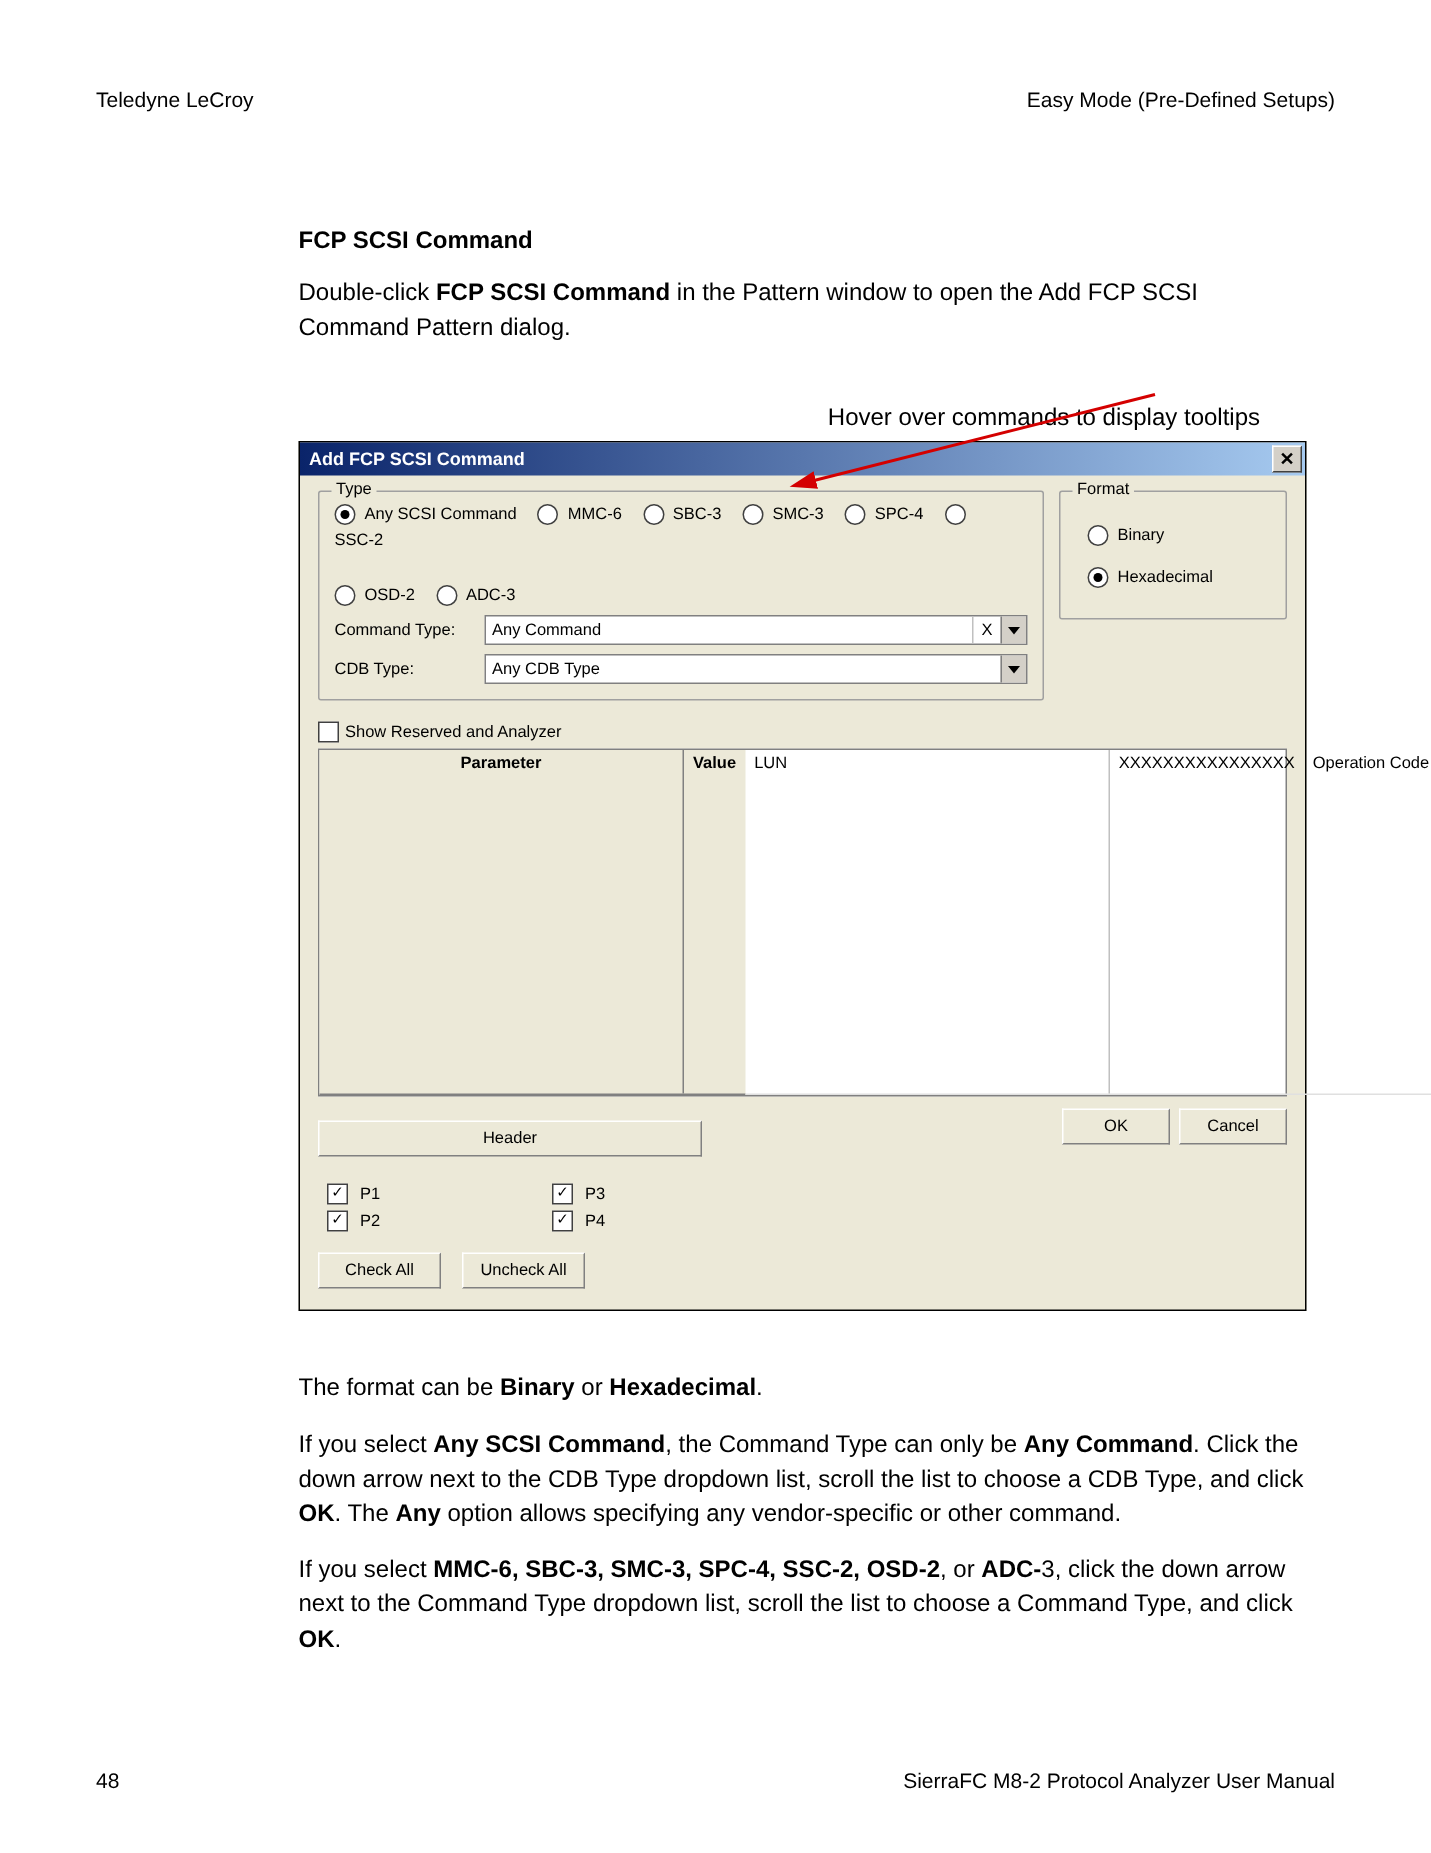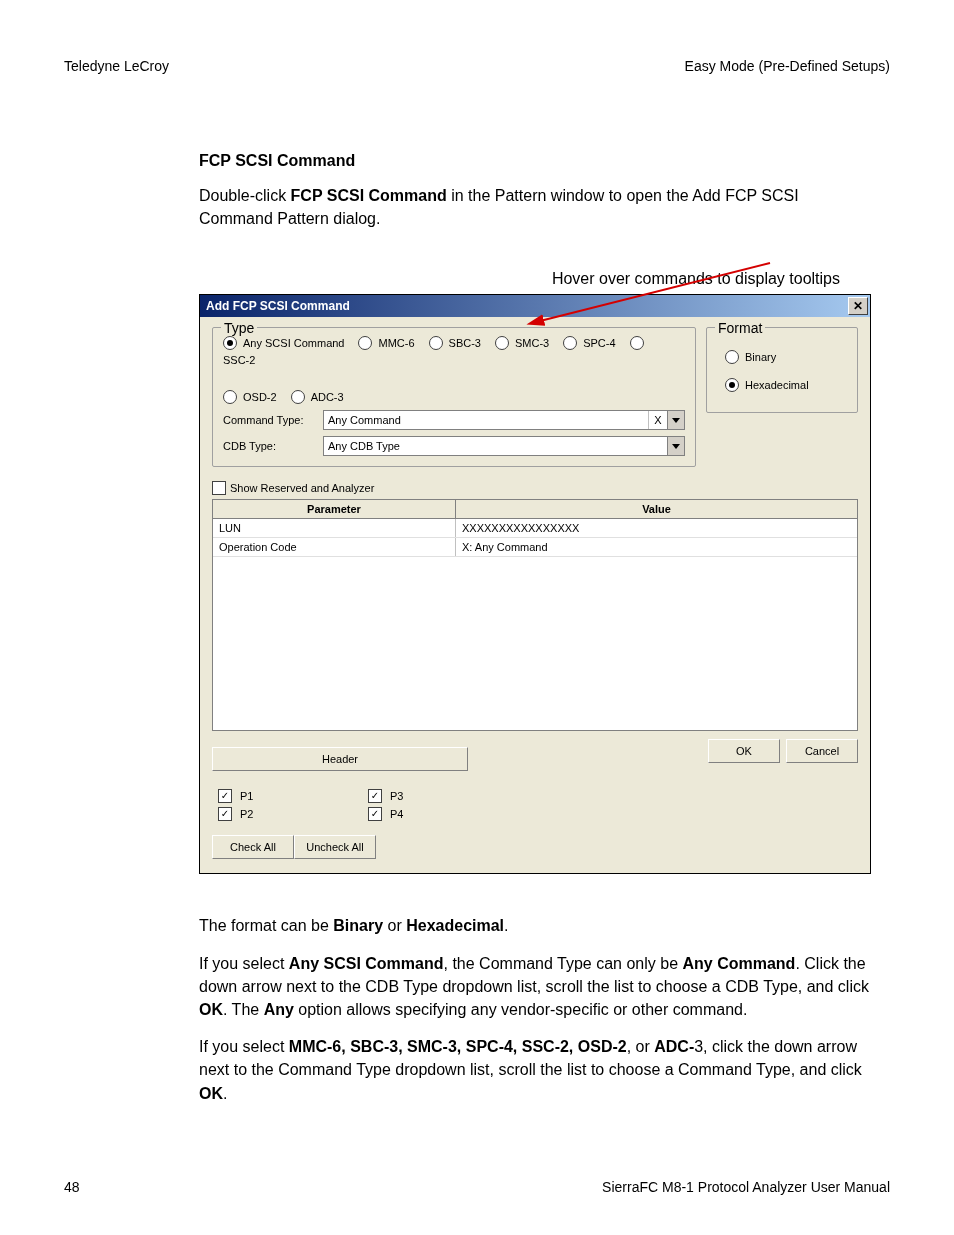--- a/index.html
+++ b/index.html
@@ -82,21 +82,21 @@
     border-radius: 2px;
     padding: 8px 10px 10px 10px;
     position: relative;
     margin-bottom: 6px;
   }
   .legend {
     position: absolute;
     top: -8px; left: 8px;
     background: #ece9d8;
     padding: 0 3px;
-    font-size: 14px;
+    font-size: 11px;
   }
   .row { display:flex; align-items:center; gap:4px; flex-wrap:wrap; }
   .radio {
     width:12px;height:12px;border:1px solid #404040;border-radius:50%;
     background:#fff;display:inline-flex;align-items:center;justify-content:center;
     margin-right:2px;
   }
   .radio.sel::after{content:"";width:6px;height:6px;border-radius:50%;background:#000;display:block;}
   .rlabel{margin-right:10px;}
   .chk{
@@ -112,42 +112,42 @@
   }
   .combo-input{flex:1;padding:1px 4px;display:flex;align-items:center;}
   .combo-clear{width:18px;display:flex;align-items:center;justify-content:center;border-left:1px solid #c0c0c0;}
   .combo-arrow{width:16px;background:#d4d0c8;border-left:1px solid #808080;display:flex;align-items:center;justify-content:center;}
   .combo-arrow::after{content:"";border-left:4px solid transparent;border-right:4px solid transparent;border-top:5px solid #000;}
   .top-area{display:flex;gap:10px;align-items:flex-start;}
   .type-box{flex:1;}
   .format-box{width:130px;}
   .table{
     border:1px solid #808080;background:#fff;height:230px;margin-top:4px;
-    display:flex;flex-direction:column;
+    display:flex;flex-direction:row;
   }
   .thead{display:flex;background:#ece9d8;border-bottom:1px solid #808080;}
   .th{padding:3px 6px;font-weight:bold;text-align:center;}
   .th1{width:230px;border-right:1px solid #808080;}
   .th2{flex:1;}
   .tr{display:flex;border-bottom:1px solid #e0e0e0;}
   .td{padding:3px 6px;}
   .td1{width:230px;border-right:1px solid #c0c0c0;}
   .td2{flex:1;}
   .btn{
     display:inline-flex;align-items:center;justify-content:center;
     border:1px solid #808080;background:#ece9d8;height:22px;
     font-size:11px;
     border-top-color:#fff;border-left-color:#fff;
   }
   .header-btn{width:254px;margin-top:8px;}
   .ok-btn,.cancel-btn{width:70px;margin-left:6px;}
   .action-row{display:flex;justify-content:space-between;align-items:flex-start;margin-top:8px;}
   .port-grid{display:grid;grid-template-columns:1fr 1fr;gap:4px 60px;margin-top:18px;margin-left:6px;width:240px;text-align:right;}
   .port-item{display:flex;align-items:center;gap:4px;}
-  .small-btns{margin-top:14px;display:flex;gap:0;}
+  .small-btns{margin-top:14px;display:flex;gap:14px;}
   .small-btns .btn{width:80px;}
   .footer-row{
     position:absolute;bottom:40px;left:64px;right:64px;
     display:flex;justify-content:space-between;font-size:14px;
   }
   .arrow-svg{position:absolute;top:-36px;left:320px;pointer-events:none;}
   .format-item{display:flex;align-items:center;gap:4px;margin-top:14px;margin-left:8px;}
   .space{height:10px;}
 </style>
 </head>
@@ -303,15 +303,15 @@
       <span>If you select </span><b>Any SCSI Command</b><span>, the Command Type can only be </span><b>Any Command</b><span>. Click the down arrow next to the CDB Type dropdown list, scroll the list to choose a CDB Type, and click </span><b>OK</b><span>. The </span><b>Any</b><span> option allows specifying any vendor-specific or other command.</span>
     </div>
 
     <div class="para">
       <span>If you select </span><b>MMC-6, SBC-3, SMC-3, SPC-4, SSC-2, OSD-2</b><span>, or </span><b>ADC-</b><span>3, click the down arrow next to the Command Type dropdown list, scroll the list to choose a Command Type, and click </span><b>OK</b><span>.</span>
     </div>
   </div>
 
   <div class="footer-row">
     <span>48</span>
-    <span>SierraFC M8-1 Protocol Analyzer User Manual</span>
+    <span>SierraFC M8-2 Protocol Analyzer User Manual</span>
   </div>
 </div>
 
 </body></html>

